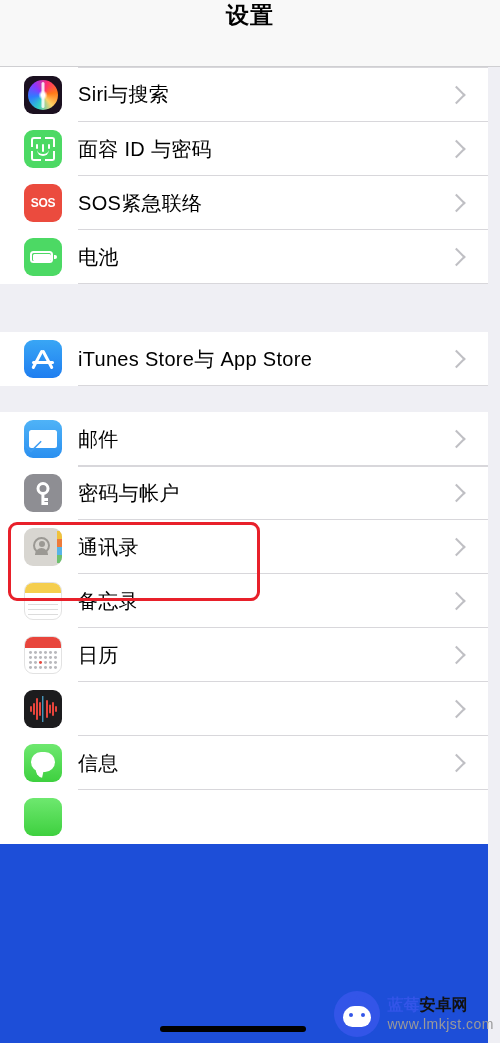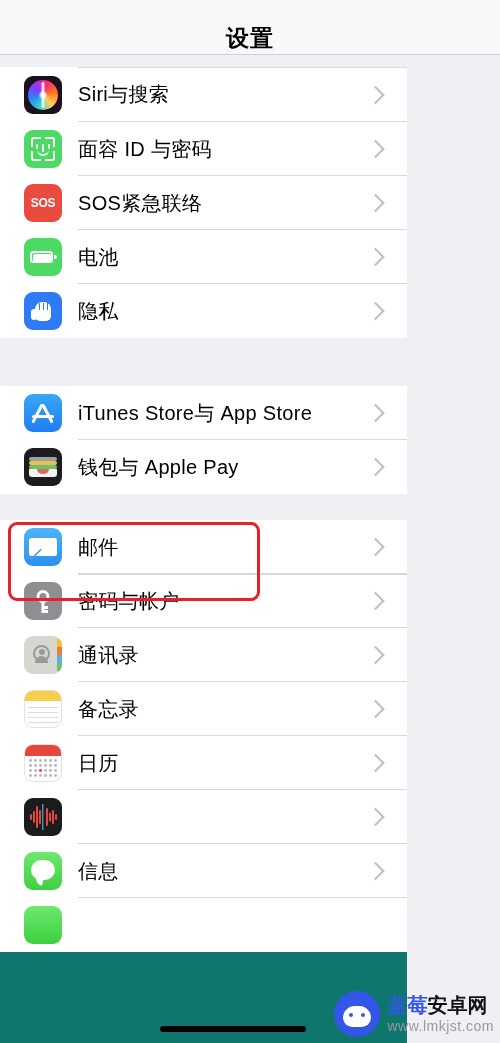--- a/index.html
+++ b/index.html
@@ -6,34 +6,34 @@
   body{
     width:500px;height:1043px;overflow:hidden;
     background:#ffffff;
     font-family:"Liberation Sans","DejaVu Sans",sans-serif;
     -webkit-font-smoothing:antialiased;
   }
   .screen{position:relative;width:500px;height:1043px;background:#EFEFF4;overflow:hidden;}
 
   
   .navbar{
-    position:absolute;left:0;top:0;width:500px;height:55px;
+    position:absolute;left:0;top:0;width:500px;height:67px;
     background:#F8F8F8;
     border-bottom:1px solid #CFCFD2;
     box-sizing:border-box;
-    display:flex;align-items:flex-end;justify-content:center;
+    display:flex;align-items:flex-start;justify-content:center;
   }
   .navbar-title{
     font-size:23px;font-weight:bold;color:#000;letter-spacing:1px;
   }
 
   
   .list{
-    position:absolute;left:0;top:67px;width:407px;height:976px;
-    background:#0f766e;
+    position:absolute;left:0;top:67px;width:488px;height:976px;
+    background:#1d4ed8;
   }
   .group{background:#ffffff;}
   .gap{height:48px;background:#EFEFF4;}
   .gap.small{height:26px;}
 
   .row{
     position:relative;height:54px;background:#ffffff;
     display:flex;align-items:center;box-sizing:border-box;
   }
   .row.first{height:55px;}
@@ -241,21 +241,21 @@
     transform:translateX(-50%);
     clip-path:polygon(0% 100%,14% 20%,30% 75%,50% 0%,70% 75%,86% 20%,100% 100%);
   }
   .wm-logo .face{
     position:absolute;left:9px;top:15px;width:28px;height:21px;background:#fff;
     border-radius:14px 14px 11px 11px;
   }
   .wm-logo .face .e{position:absolute;top:7px;width:4px;height:4px;border-radius:50%;background:#3355e8;}
   .wm-logo .face .e.l{left:6px;} .wm-logo .face .e.r{right:6px;}
   .wm-text{margin-left:7px;line-height:1;}
-  .wm-cn{font-size:20px;font-weight:bold;letter-spacing:0px;white-space:nowrap;}
+  .wm-cn{font-size:16px;font-weight:bold;letter-spacing:0px;white-space:nowrap;}
   .wm-cn .blue{color:#3355e8;}
   .wm-cn .black{color:#111;}
   .wm-url{font-size:14px;color:#9a9a9a;margin-top:4px;letter-spacing:.5px;white-space:nowrap;}
 </style>
 </head>
 <body>
 
 <div class="screen">
 
   <div class="navbar">
@@ -302,57 +302,36 @@
 
       <div class="row">
         <div class="icon ic-battery">
             <span class="tip"></span>
           </div>
         <div class="label">电池</div>
         <div class="chevron"></div>
         <div class="sep"></div>
       </div>
 
-      <div class="row last">
-        <div class="icon ic-privacy">
-          <span class="hand"></span>
-            <span class="gap1"></span>
-            <span class="gap2"></span>
-            <span class="gap3"></span>
-        </div>
-        <div class="label">隐私</div>
-        <div class="chevron"></div>
-      </div>
     </div>
 
     <div class="gap"></div>
 
     <div class="group">
       <div class="row">
         <div class="icon ic-appstore">
           <span class="a1"></span>
             <span class="a2"></span>
             <span class="a3"></span>
         </div>
         <div class="label">iTunes Store与 App Store</div>
         <div class="chevron"></div>
         <div class="sep"></div>
       </div>
 
-      <div class="row last">
-        <div class="icon ic-wallet">
-          <span class="card c1"></span>
-            <span class="card c2"></span>
-            <span class="card c3"></span>
-          <span class="card c4"></span>
-            <span class="notch"></span>
-        </div>
-        <div class="label">钱包与 Apple Pay</div>
-        <div class="chevron"></div>
-      </div>
     </div>
 
     <div class="gap small"></div>
 
     <div class="group">
 
       <div class="row">
         <div class="icon ic-mail">
             <span class="env"></span>
           </div>

